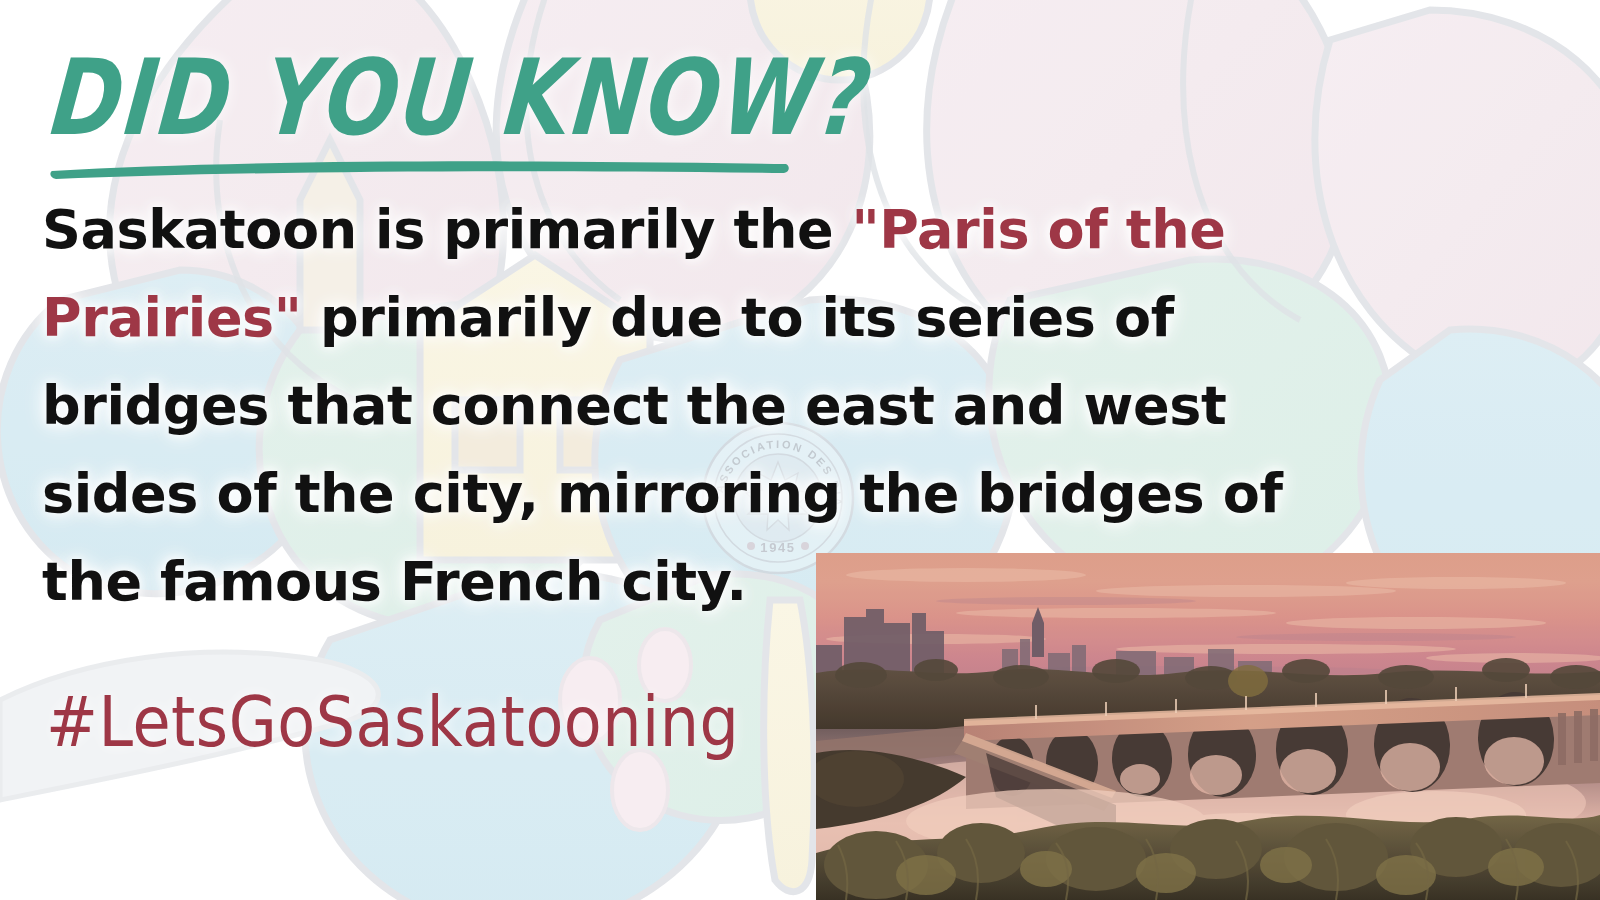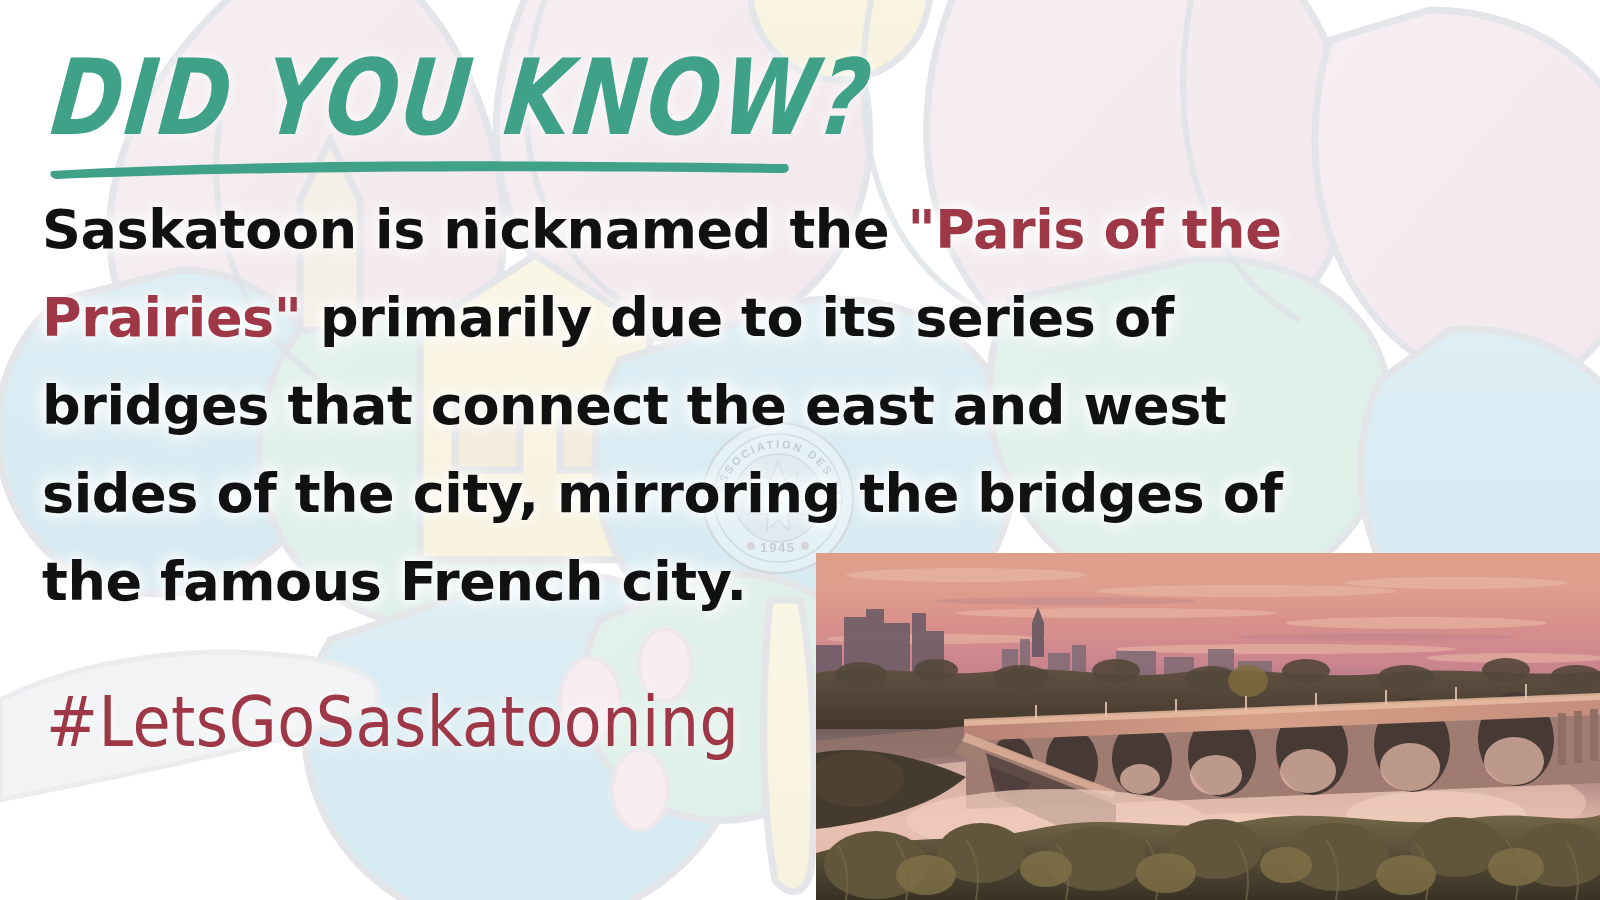--- a/index.html
+++ b/index.html
@@ -217,21 +217,21 @@
   <div class="content">
 
     <div class="heading-wrap">
       <div class="heading">DID YOU KNOW?</div>
       <svg class="heading-underline" viewBox="0 0 742 22" preserveAspectRatio="none">
         <path d="M 4,13 C 180,3 420,1 738,6 C 742,8 742,14 736,15 C 420,11 180,14 8,21 C 2,20 1,15 4,13 Z" fill="#3FA188"></path>
       </svg>
     </div>
 
     <div class="body-copy">
-      <span>Saskatoon is nicknamed the </span><span class="accent">"Paris of the Prairies"</span><span> primarily due to its series of bridges that connect the east and west sides of the city, mirroring the bridges of the famous French city.</span>
+      <span>Saskatoon is primarily the </span><span class="accent">"Paris of the Prairies"</span><span> primarily due to its series of bridges that connect the east and west sides of the city, mirroring the bridges of the famous French city.</span>
     </div>
 
     <div class="hashtag">#LetsGoSaskatooning</div>
   </div>
 
   <div class="photo">
     <svg width="784" height="347" viewBox="0 0 784 347">
       <defs>
         <linearGradient id="skyGrad" x1="0" y1="0" x2="0" y2="1">
           <stop offset="0%" stop-color="#DFA08B"></stop>

